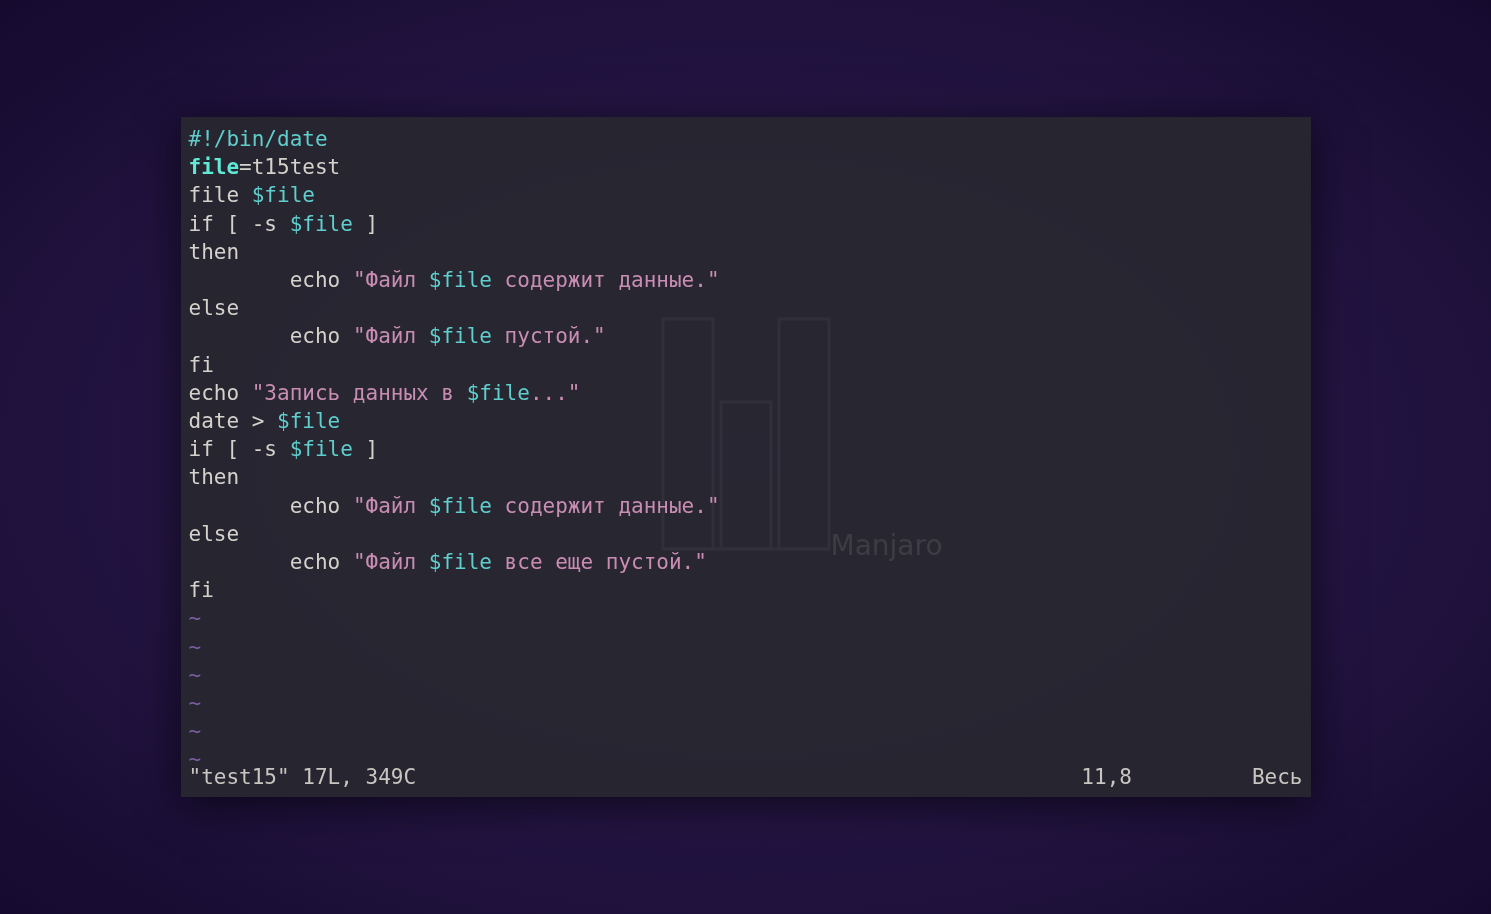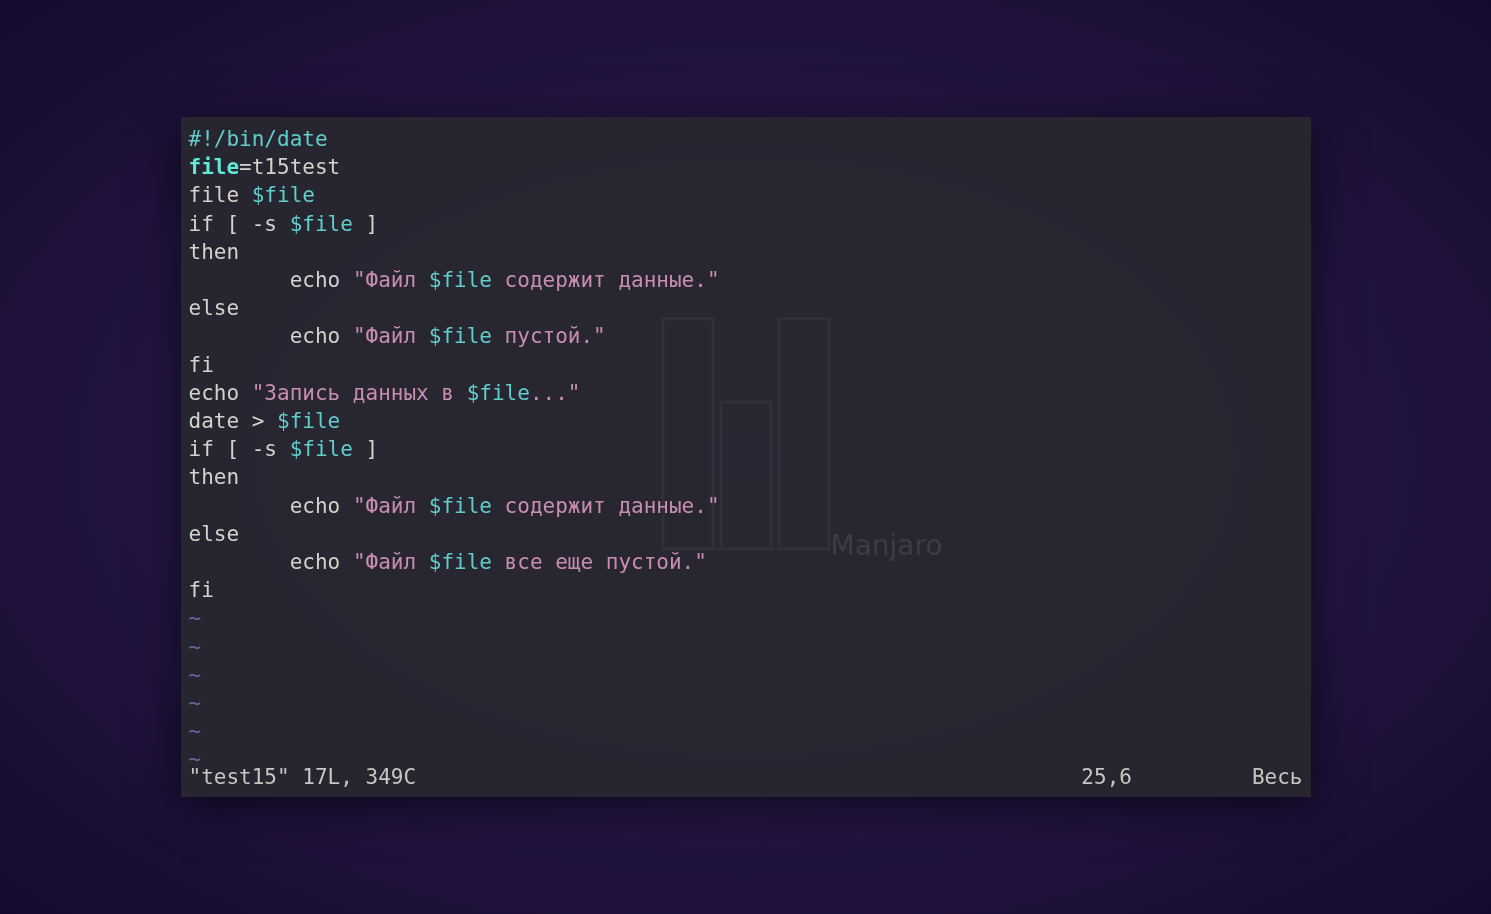--- a/index.html
+++ b/index.html
@@ -105,18 +105,18 @@
 <span class="t-tilde">~</span>
 <span class="t-tilde">~</span>
 <span class="t-tilde">~</span>
 <span class="t-tilde">~</span>
 <span class="t-tilde">~</span>
 <span class="t-tilde">~</span></div>
 
   <div class="status">
     <span>"test15" 17L, 349C</span>
     <span class="status-right">
-      <span>25,6</span>
+      <span>11,8</span>
       <span>Весь</span>
     </span>
   </div>
 
 </div>
 
 </body></html>

